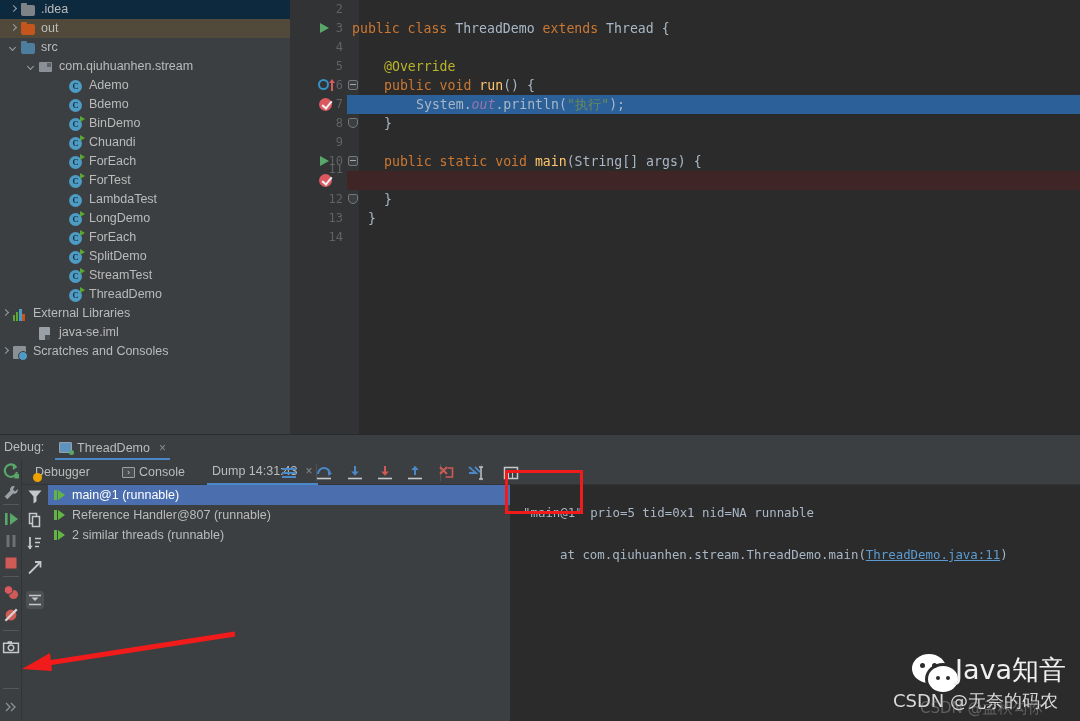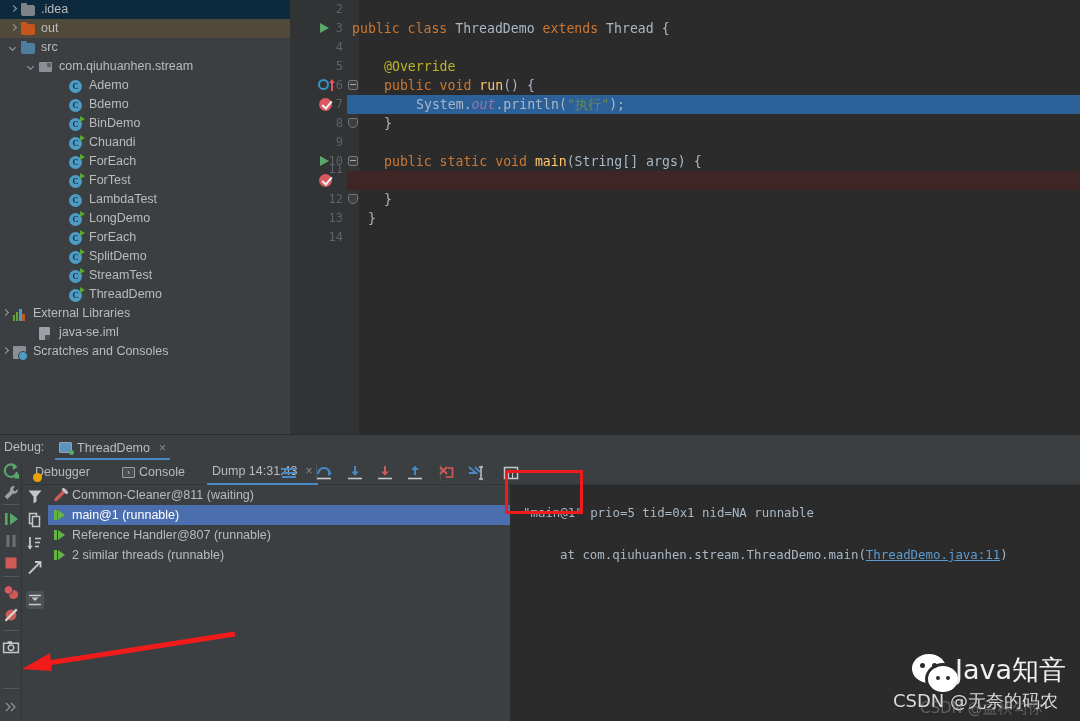--- a/index.html
+++ b/index.html
@@ -571,29 +571,20 @@
           <div class="tside-btn" style="top: 74px;"><svg width="18" height="18" viewBox="0 0 18 18">
               <path d="M3 14.5 L14 3.5" stroke="#C4C8CB" stroke-width="1.8"></path>
               <path d="M9 3 h5.5 v5.5" fill="none" stroke="#C4C8CB" stroke-width="1.8"></path>
             </svg></div>
           <div class="tside-btn" style="top: 106px; background: rgb(76, 80, 82); border-radius: 3px;"><svg width="18" height="18" viewBox="0 0 18 18">
               <path d="M3 4.5 h12 M3 13.5 h12" stroke="#C4C8CB" stroke-width="1.6"></path>
               <path d="M5.5 6.5 L9 10 L12.5 6.5" fill="#C4C8CB"></path>
             </svg></div>
         </div>
       <div id="thread-list">
-          <div class="thread-row">
-            <span class="thr-icon">
-              <svg width="14" height="14" viewBox="0 0 14 14" style="position: absolute; left: 2px; top: 1px;">
-                <path d="M2 11.5 L11 2.5" stroke="#CF5B56" stroke-width="3.4" stroke-linecap="round"></path>
-                <path d="M9.5 1.5 L12.5 4.5" stroke="#C4C8CB" stroke-width="3" stroke-linecap="round"></path>
-              </svg>
-            </span>
-            <span>Common-Cleaner@811 (waiting)</span>
-          </div>
           <div class="thread-row active">
             <span class="thr-icon">
               <span class="thr-run-bar"></span>
               <span class="thr-run"></span>
             </span>
             <span>main@1 (runnable)</span>
           </div>
           <div class="thread-row">
             <span class="thr-icon">
               <span class="thr-run-bar"></span>

